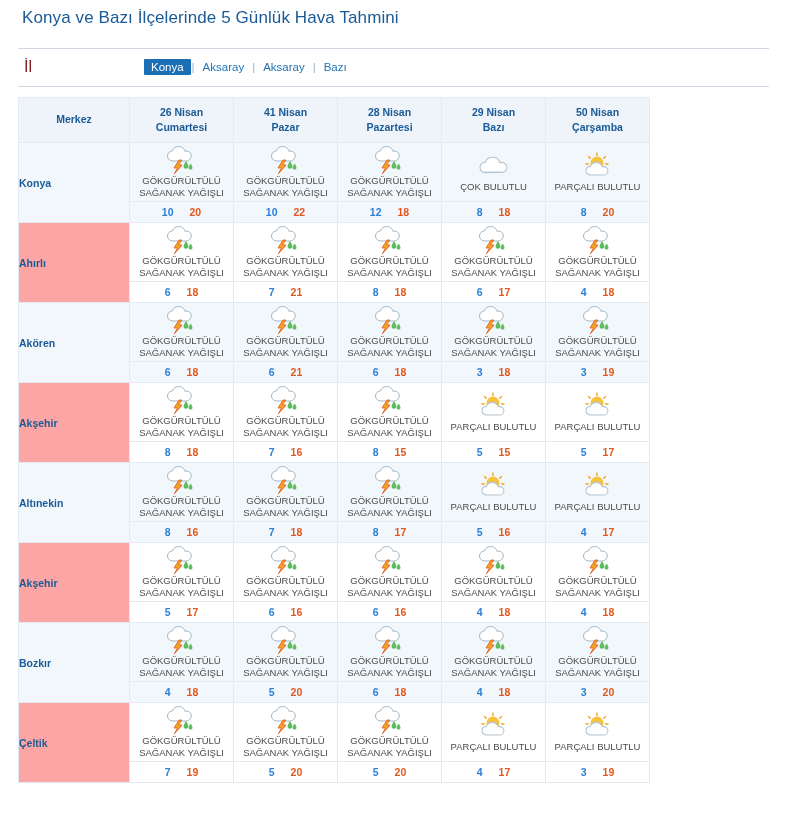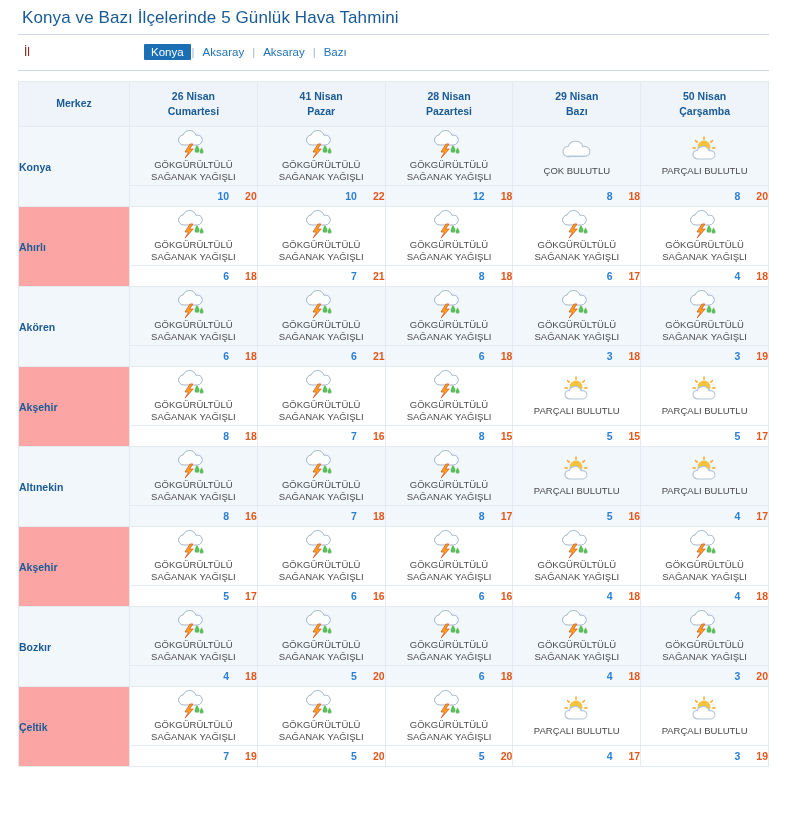--- a/index.html
+++ b/index.html
@@ -16,38 +16,38 @@
     overflow: hidden;
   }
   .page {
     position: relative;
     width: 787px;
     height: 835px;
     box-sizing: border-box;
     padding: 0 18px;
   }
   .title-bar {
-    padding: 8px 4px 6px 4px;
+    padding: 8px 4px 20px 4px;
     border-bottom: 1px solid #cfd8e3;
   }
   .page-title {
     font-size: 17px;
     color: #1a5a96;
     font-weight: normal;
     letter-spacing: 0.1px;
   }
   .filter-row {
     display: flex;
     align-items: center;
     padding: 9px 4px 10px 4px;
     border-bottom: 1px solid #cfd8e3;
   }
   .filter-label {
     color: #7f1d1d;
-    font-size: 12px;
+    font-size: 16px;
     width: 120px;
     padding-left: 2px;
   }
   .city-tabs {
     display: flex;
     align-items: center;
     font-size: 11.5px;
   }
   .city-tab {
     color: #2274b5;
@@ -60,21 +60,21 @@
     color: #ffffff;
     border-radius: 1px;
   }
   .tab-sep {
     color: #9fb4c7;
     padding: 0 1px;
   }
 
   table.forecast {
     border-collapse: collapse;
-    width: 751px;
+    width: 632px;
     margin-top: 10px;
     table-layout: fixed;
   }
   table.forecast th, table.forecast td {
     border: 1px solid #e3eaf1;
     padding: 0;
     vertical-align: middle;
   }
   thead th {
     background: #eef4f9;
@@ -118,21 +118,21 @@
   }
   .wx-text {
     color: #4a4a4a;
     font-size: 9.5px;
     line-height: 1.2;
     padding: 1px 2px 2px 2px;
     text-transform: uppercase;
   }
   .temps-cell {
     height: 20px;
-    text-align: right;
+    text-align: center;
     background: #ffffff;
   }
   .temps {
     display: inline-block;
     font-size: 10.5px;
     font-weight: bold;
   }
   .tmin {
     color: #2a7fd4;
     padding-right: 16px;

